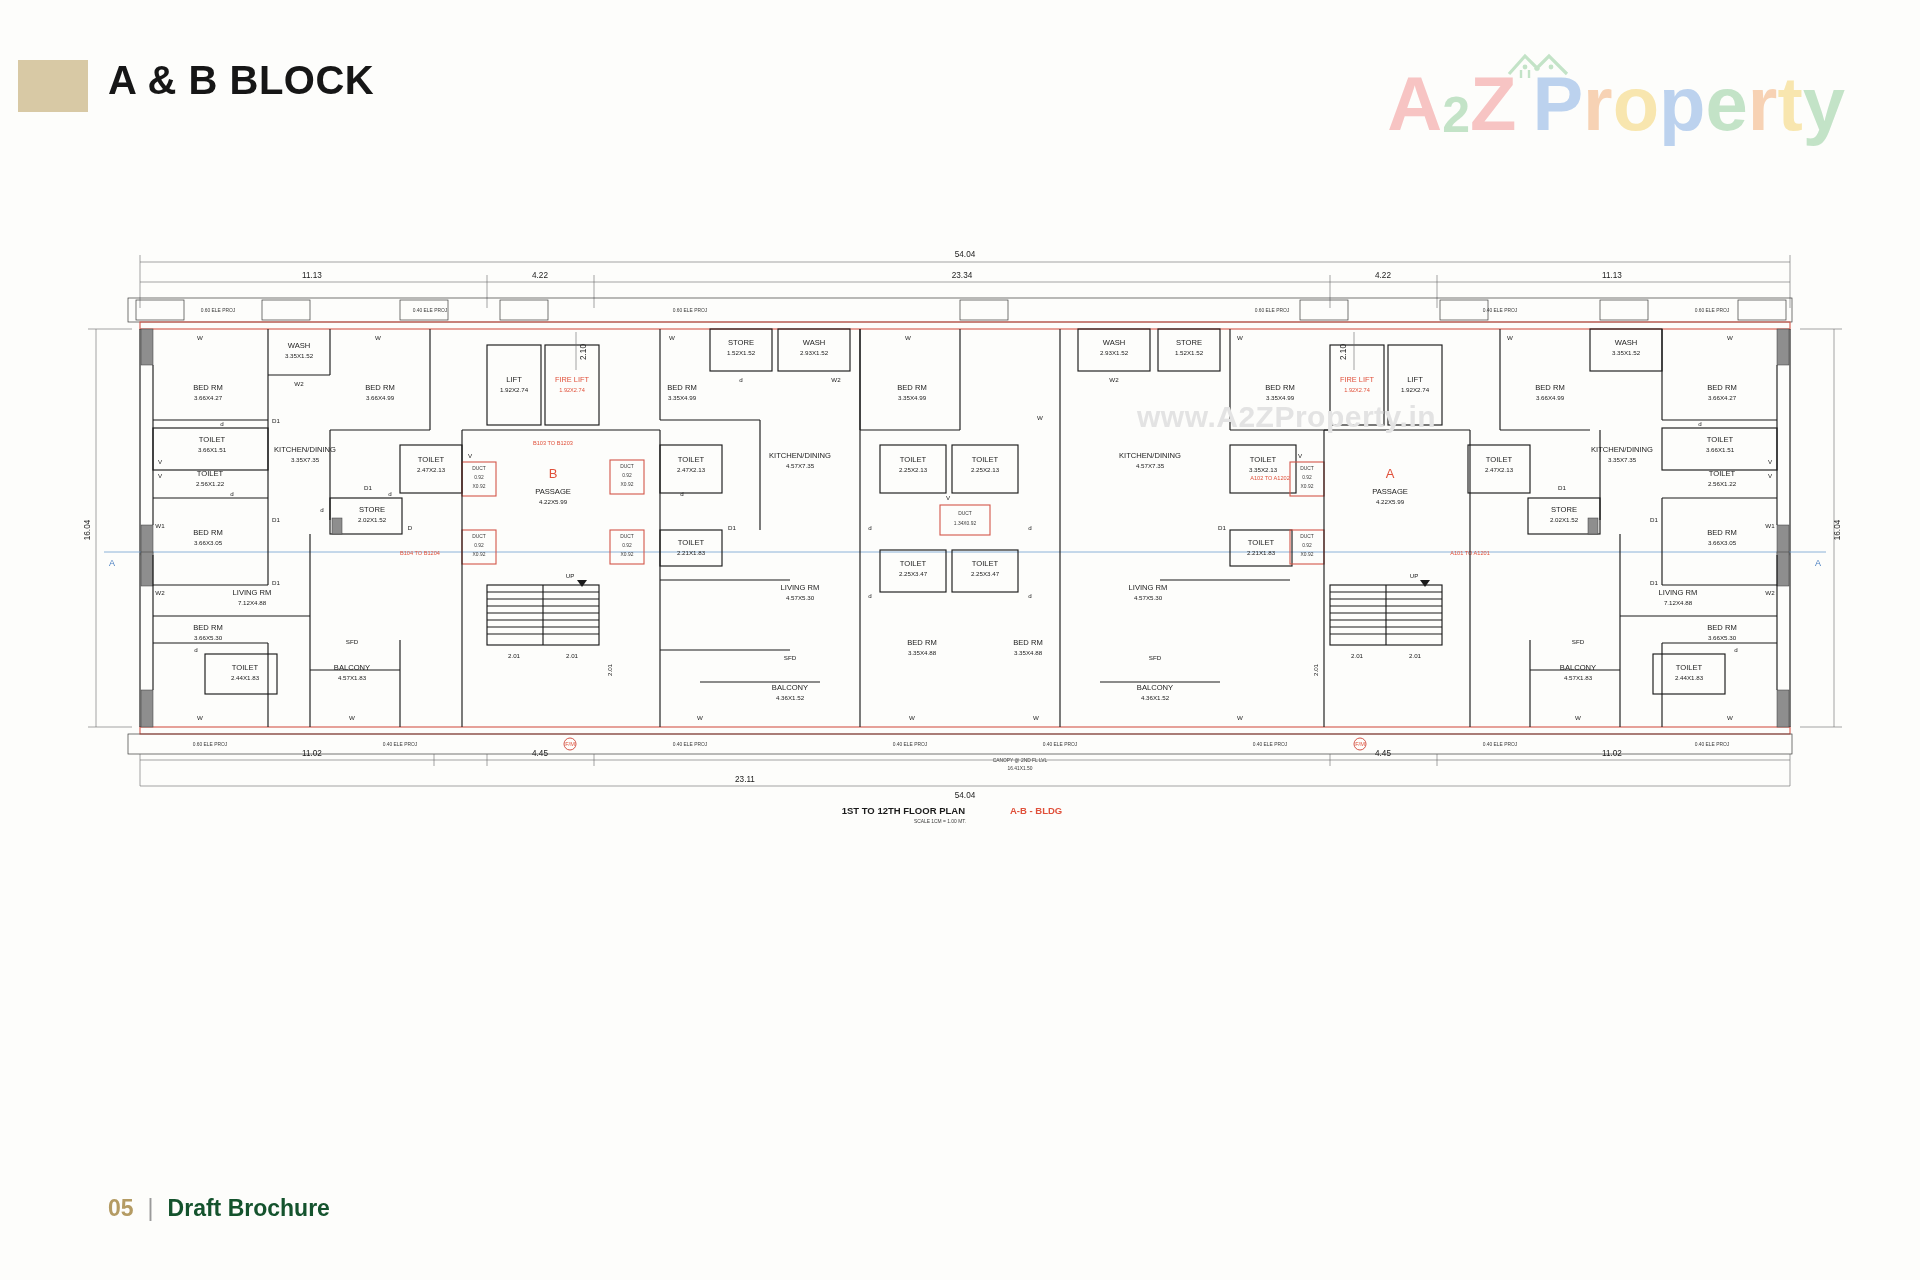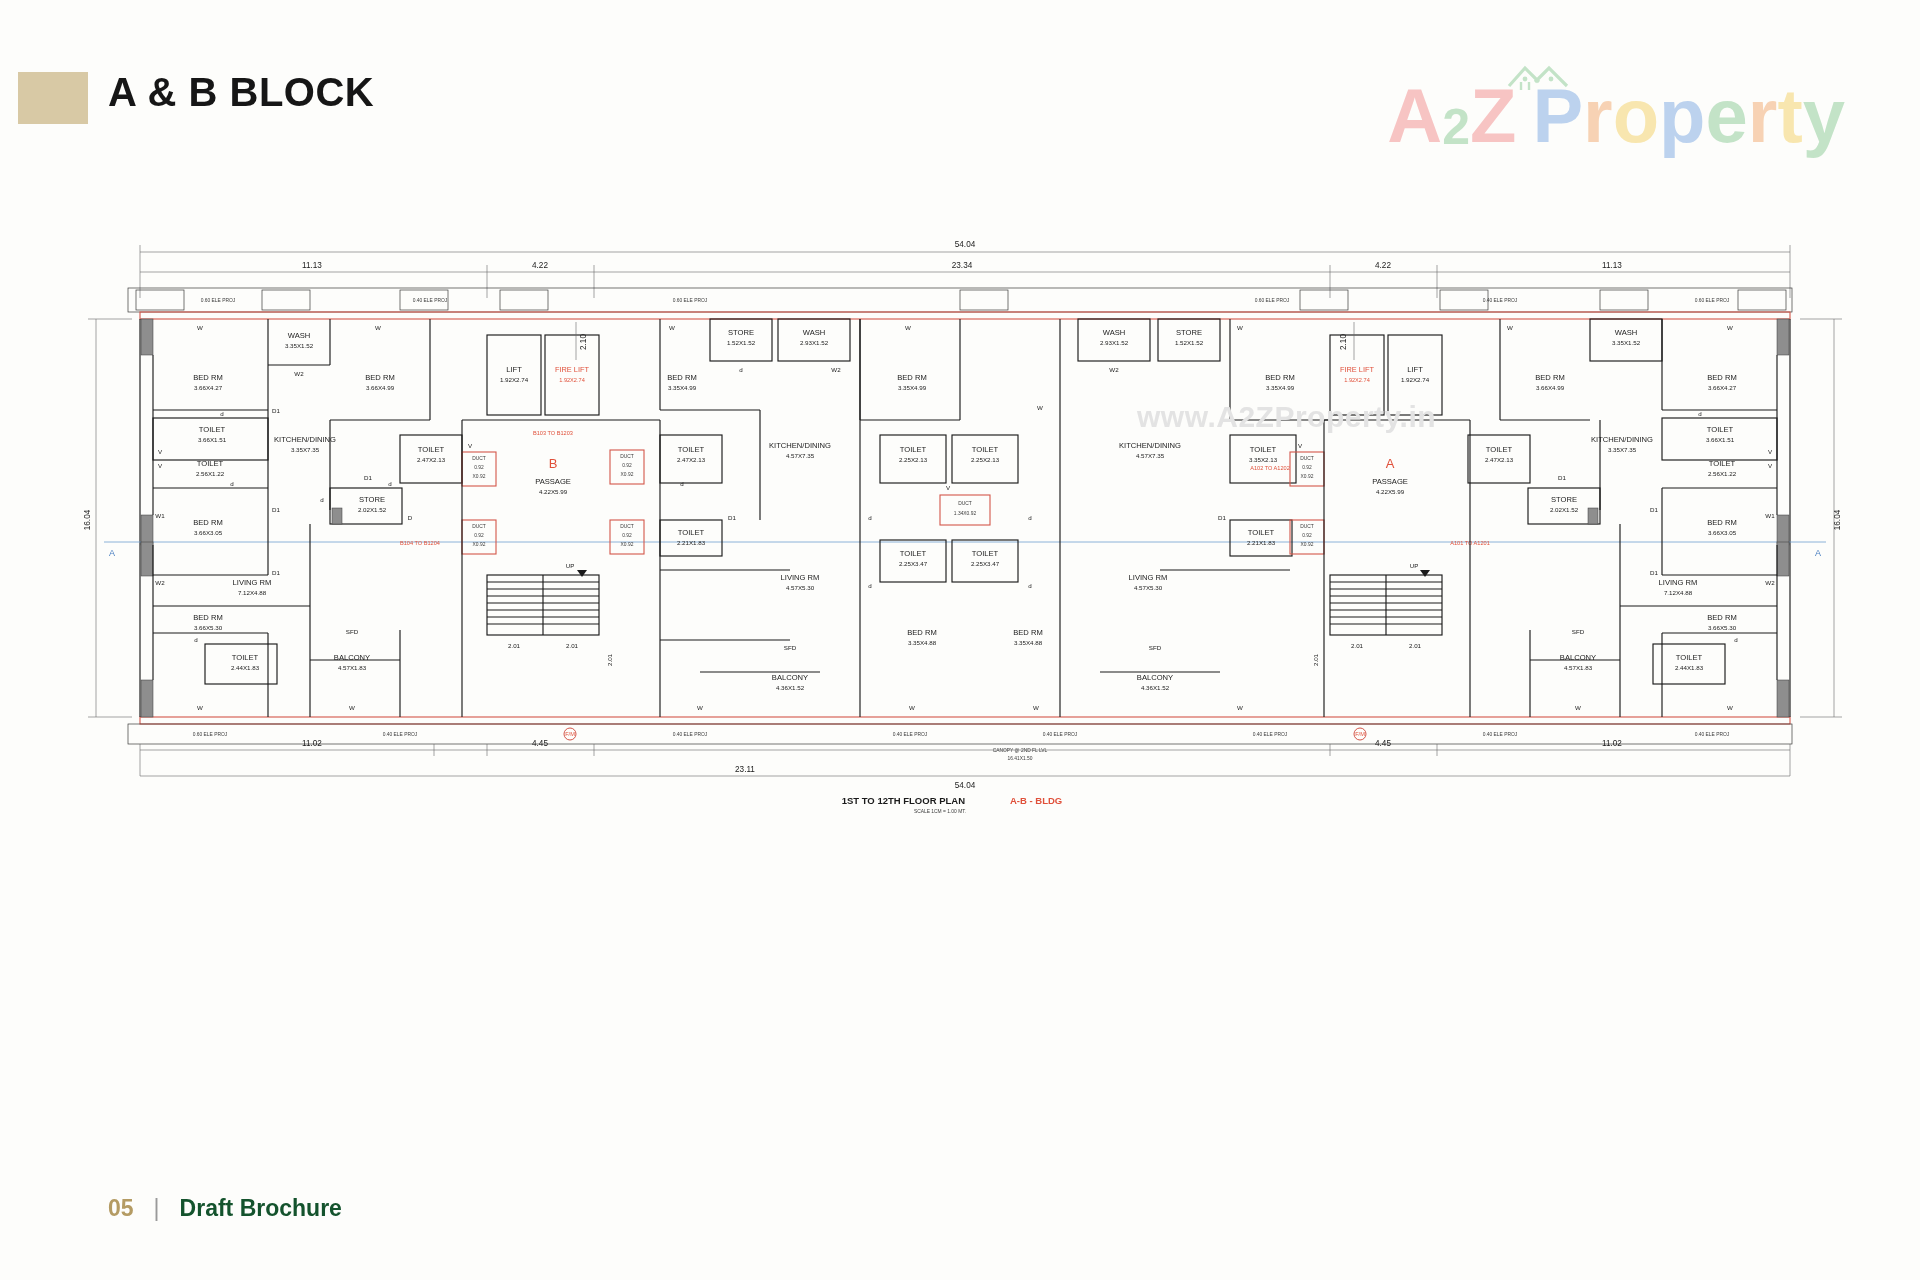--- a/index.html
+++ b/index.html
@@ -4,44 +4,44 @@
 <style>
   html,body{margin:0;padding:0;}
   body{
     width:1920px;height:1280px;
     background:#fdfdfb;
     font-family:"Liberation Sans", sans-serif;
     position:relative;overflow:hidden;
   }
 
   
-  #header{position:absolute;left:0;top:12px;width:1920px;height:160px;}
+  #header{position:absolute;left:0;top:0;width:1920px;height:160px;}
   .accent-block{position:absolute;left:18px;top:60px;width:70px;height:52px;background:#d8c9a5;}
   .page-title{position:absolute;left:108px;top:58px;font-size:40px;font-weight:bold;
     letter-spacing:.5px;color:#161616;font-family:"Liberation Sans",sans-serif;}
 
   
   #logo{position:absolute;right:75px;top:42px;height:100px;display:flex;align-items:flex-end;
         opacity:.45;user-select:none;}
   .logo-text{font-size:76px;font-weight:bold;line-height:1;font-family:"Liberation Sans",sans-serif;}
   .lg-a{color:#f08080;} .lg-2{color:#7ec48a;font-size:50px;position:relative;top:-2px;}
   .lg-z{color:#f08080;} .lg-sp{display:inline-block;width:16px;}
   .lg-p1{color:#6e9fe0;} .lg-r1{color:#f0a060;} .lg-o{color:#f2cc54;}
   .lg-p2{color:#6e9fe0;} .lg-e{color:#7ec48a;} .lg-r2{color:#f0a060;}
   .lg-t{color:#f2cc54;} .lg-y{color:#7ec48a;}
   #logo .roof{position:absolute;left:118px;top:6px;width:78px;height:34px;}
 
   
-  #footer{position:absolute;left:108px;bottom:58px;display:flex;align-items:flex-start;gap:20px;}
+  #footer{position:absolute;left:108px;bottom:58px;display:flex;align-items:flex-start;gap:14px;}
   .pg-num{font-size:23px;font-weight:bold;color:#b49b63;}
   .pg-div{font-size:23px;color:#9a9a9a;}
   .pg-label{font-size:23px;font-weight:bold;color:#14532d;}
 
   
-  #plan{position:absolute;left:0px;top:220px;width:1780px;height:600px;}
+  #plan{position:absolute;left:0px;top:230px;width:1780px;height:600px;}
   #plan svg{display:block;}
 
   .wm{position:absolute;left:1137px;top:400px;font-size:30px;color:#e3e3e3;
       font-weight:bold;letter-spacing:.5px;pointer-events:none;}
 </style>
 </head>
 <body>
 
 <div id="header">
   <div class="accent-block"></div>

